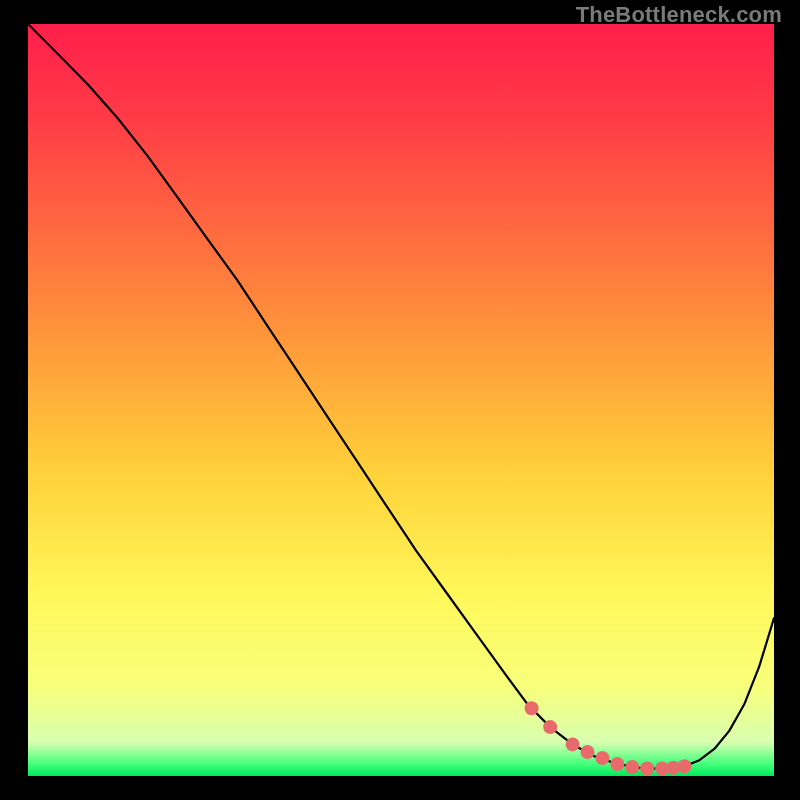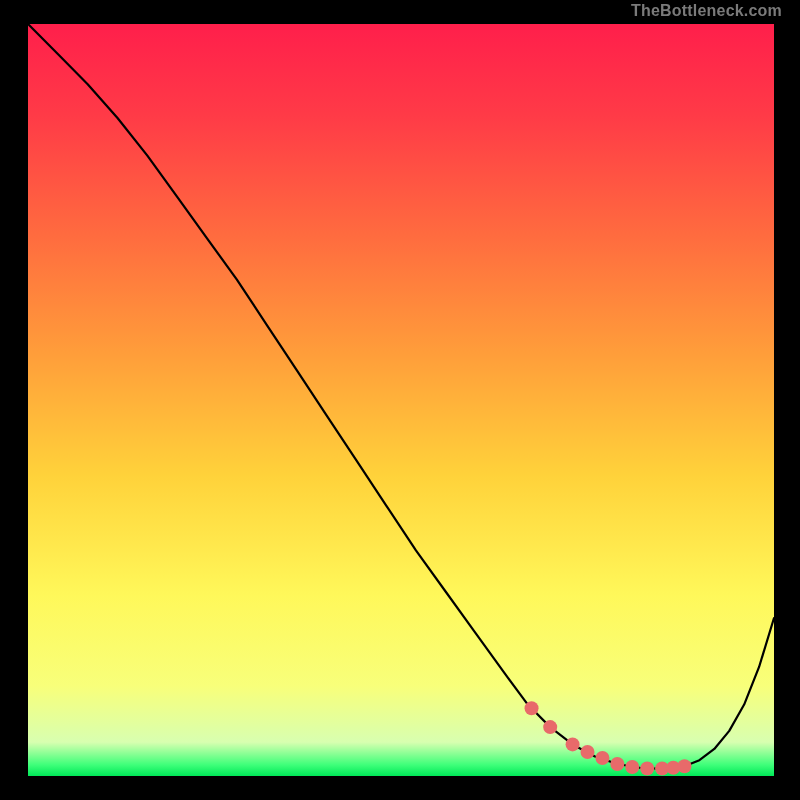--- a/index.html
+++ b/index.html
@@ -8,21 +8,21 @@
     position: relative;
     width: 800px;
     height: 800px;
     background: #000;
   }
   .watermark {
     position: absolute;
     top: 2px;
     right: 18px;
     font-family: Arial, Helvetica, sans-serif;
-    font-size: 16px;
+    font-size: 22px;
     font-weight: bold;
     color: #7a7a7a;
     letter-spacing: 0.2px;
   }
   .plot {
     position: absolute;
     left: 28px;
     top: 24px;
     width: 746px;
     height: 752px;

